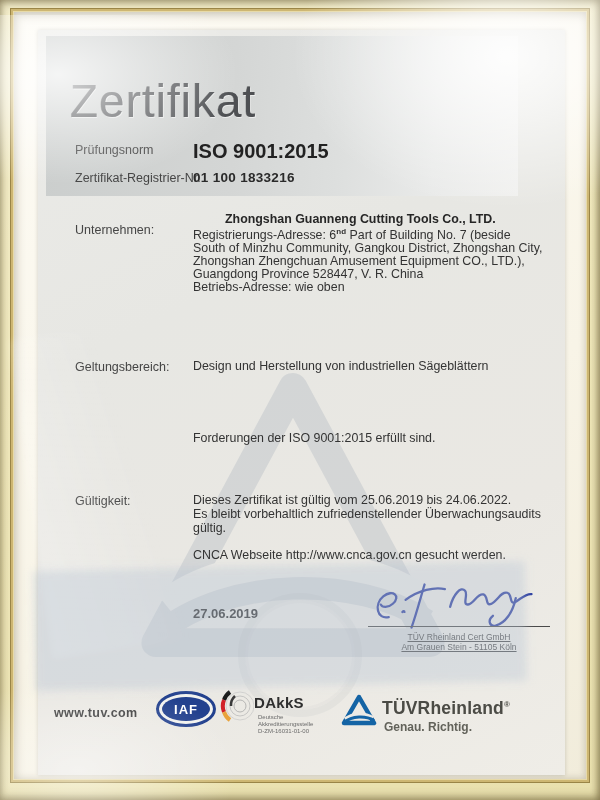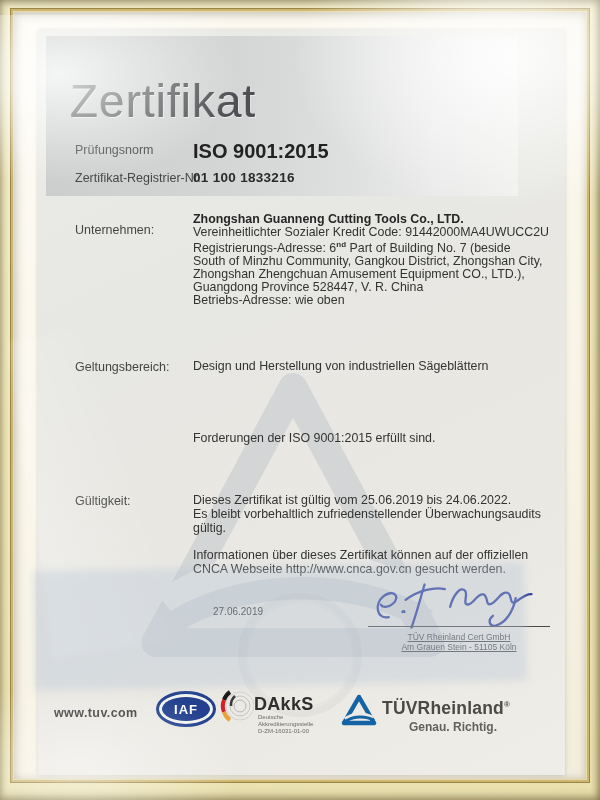--- a/index.html
+++ b/index.html
@@ -29,38 +29,38 @@
   }
   .title{
     position:absolute;left:32px;top:44px;margin:0;
     font-size:46px;font-weight:400;letter-spacing:1px;color:#4e5053;
     text-shadow:.6px .6px 0 rgba(255,255,255,.55), -.5px -.5px .5px rgba(40,40,40,.35);
   }
   .lbl{position:absolute;left:37px;font-size:12.5px;color:#454545;}
   .val-iso{position:absolute;left:155px;top:110px;font-size:20px;font-weight:700;color:#222;}
   .val-reg{position:absolute;left:155px;top:140px;font-size:13.5px;font-weight:700;color:#2a2a2a;letter-spacing:.3px;}
   .block{position:absolute;left:155px;font-size:12.4px;line-height:12.9px;color:#333;width:360px;}
-  .block .b{font-weight:700;color:#262626;}
+  .block .b{font-weight:700;color:#262626;margin-left:32px;}
   sup{font-size:8px;font-weight:bold;}
   .audit,.validity,.infotext{line-height:13.9px;}
-  .date{position:absolute;left:155px;top:576px;font-size:10px;font-weight:400;color:#333;margin-left:20px;}
+  .date{position:absolute;left:155px;top:576px;font-size:13px;font-weight:700;color:#333;}
   .sig-svg{position:absolute;left:328px;top:542px;transform:rotate(-4deg);}
   .sig-svg path{stroke:#2d3fa0;stroke-width:2.3;fill:none;stroke-linecap:round;}
   .sig-line{position:absolute;left:330px;top:596px;width:182px;height:1px;background:#4a4a4a;}
   .issuer{position:absolute;left:330px;top:602px;width:182px;text-align:center;font-size:8.5px;line-height:10px;color:#4c4c4c;text-decoration:underline;}
   .website{position:absolute;left:16px;top:676px;font-size:12.5px;letter-spacing:.4px;color:#3a3a3a;font-weight:600;}
   .iaf{position:absolute;left:118px;top:661px;width:60px;height:36px;border:3px solid #23418e;border-radius:50%;background:#f2f2ef;display:flex;align-items:center;justify-content:center;box-sizing:border-box;}
   .iaf-inner{width:48px;height:24px;background:#23418e;border-radius:50%;color:#fff;font-weight:700;font-size:13px;letter-spacing:1px;display:flex;align-items:center;justify-content:center;}
   .dakks{position:absolute;left:180px;top:662px;width:120px;height:60px;}
-  .dakks-word{position:absolute;left:36px;top:2px;font-size:18px;font-weight:700;color:#2f2f2f;letter-spacing:.3px;}
+  .dakks-word{position:absolute;left:36px;top:2px;font-size:15px;font-weight:700;color:#2f2f2f;letter-spacing:.3px;}
   .dakks-sub{position:absolute;left:40px;top:22px;font-size:6px;line-height:7px;color:#6b6b6b;}
   .tuv-logo{position:absolute;left:303px;top:664px;}
   .brand{position:absolute;left:344px;top:668px;font-size:17.5px;font-weight:700;color:#4b4b45;letter-spacing:.2px;}
   .brand sup{font-size:8px;}
-  .tagline{position:absolute;left:346px;top:690px;font-size:12px;font-weight:700;color:#62625a;margin-left:25px;}
+  .tagline{position:absolute;left:346px;top:690px;font-size:12px;font-weight:700;color:#62625a;}
   .watermark{position:absolute;left:95px;top:335px;opacity:.4;}
   .stamp{position:absolute;left:200px;top:563px;width:110px;height:110px;border-radius:50%;border:7px solid rgba(150,155,165,.10);box-shadow:inset 0 0 0 3px rgba(150,155,165,.06);}
   .glare{position:absolute;pointer-events:none;z-index:6;}
   .glare-tl{left:-40px;top:15px;width:280px;height:170px;background:radial-gradient(ellipse at 35% 35%,rgba(255,255,255,.8),rgba(255,255,255,0) 70%);}
   .glare-tr{right:-50px;top:-10px;width:360px;height:220px;background:radial-gradient(ellipse at 60% 30%,rgba(255,255,255,.9),rgba(255,255,255,0) 70%);}
   .glare-band{left:34px;top:566px;width:492px;height:120px;background:rgba(183,198,214,.38);filter:blur(4px);transform:rotate(-1.2deg);}
   .glare-bl{left:-30px;top:680px;width:270px;height:150px;background:radial-gradient(ellipse at 40% 60%,rgba(255,255,255,.45),rgba(255,255,255,0) 70%);}
   .glare-mid{left:30px;top:330px;width:140px;height:320px;background:linear-gradient(80deg,rgba(255,255,255,.28),rgba(255,255,255,0) 70%);transform:rotate(-8deg);filter:blur(3px);}
 </style>
 </head>
@@ -86,21 +86,20 @@
 
     <div class="lbl" style="top:113px">Prüfungsnorm</div>
     <div class="val-iso">ISO 9001:2015</div>
 
     <div class="lbl" style="top:141px">Zertifikat-Registrier-Nr.</div>
     <div class="val-reg">01 100 1833216</div>
 
     <div class="lbl" style="top:193px">Unternehmen:</div>
     <div class="block" style="top:183px">
       <div class="b">Zhongshan Guanneng Cutting Tools Co., LTD.</div>
-      <div>Vereinheitlichter Sozialer Kredit Code: 91442000MA4UWUCC2U</div>
       <div><span>Registrierungs-Adresse: 6</span><sup>nd</sup><span> Part of Building No. 7 (beside</span></div>
       <div>South of Minzhu Community, Gangkou District, Zhongshan City,</div>
       <div>Zhongshan Zhengchuan Amusement Equipment CO., LTD.),</div>
       <div>Guangdong Province 528447, V. R. China</div>
       <div>Betriebs-Adresse: wie oben</div>
     </div>
 
     <div class="lbl" style="top:330px">Geltungsbereich:</div>
     <div class="block" style="top:330px">Design und Herstellung von industriellen Sägeblättern</div>
 
@@ -109,21 +108,20 @@
     </div>
 
     <div class="lbl" style="top:464px">Gültigkeit:</div>
     <div class="block validity" style="top:464px">
       <div>Dieses Zertifikat ist gültig vom 25.06.2019 bis 24.06.2022.</div>
       <div>Es bleibt vorbehaltlich zufriedenstellender Überwachungsaudits</div>
       <div>gültig.</div>
     </div>
 
     <div class="block infotext" style="top:519px">
-      <div>Informationen über dieses Zertifikat können auf der offiziellen</div>
       <div>CNCA Webseite http://www.cnca.gov.cn gesucht werden.</div>
     </div>
 
     <div class="date">27.06.2019</div>
 
     <svg class="sig-svg" width="190" height="64" viewBox="0 0 190 64">
       <path d="M22,40 C10,42 8,26 18,19 C28,12 36,20 27,27 C22,31 16,30 15,27"></path>
       <path d="M36,36 C37,35 38,35 38,36"></path>
       <path d="M60,10 C54,26 50,38 44,52"></path>
       <path d="M40,24 C54,15 70,13 80,16"></path>

